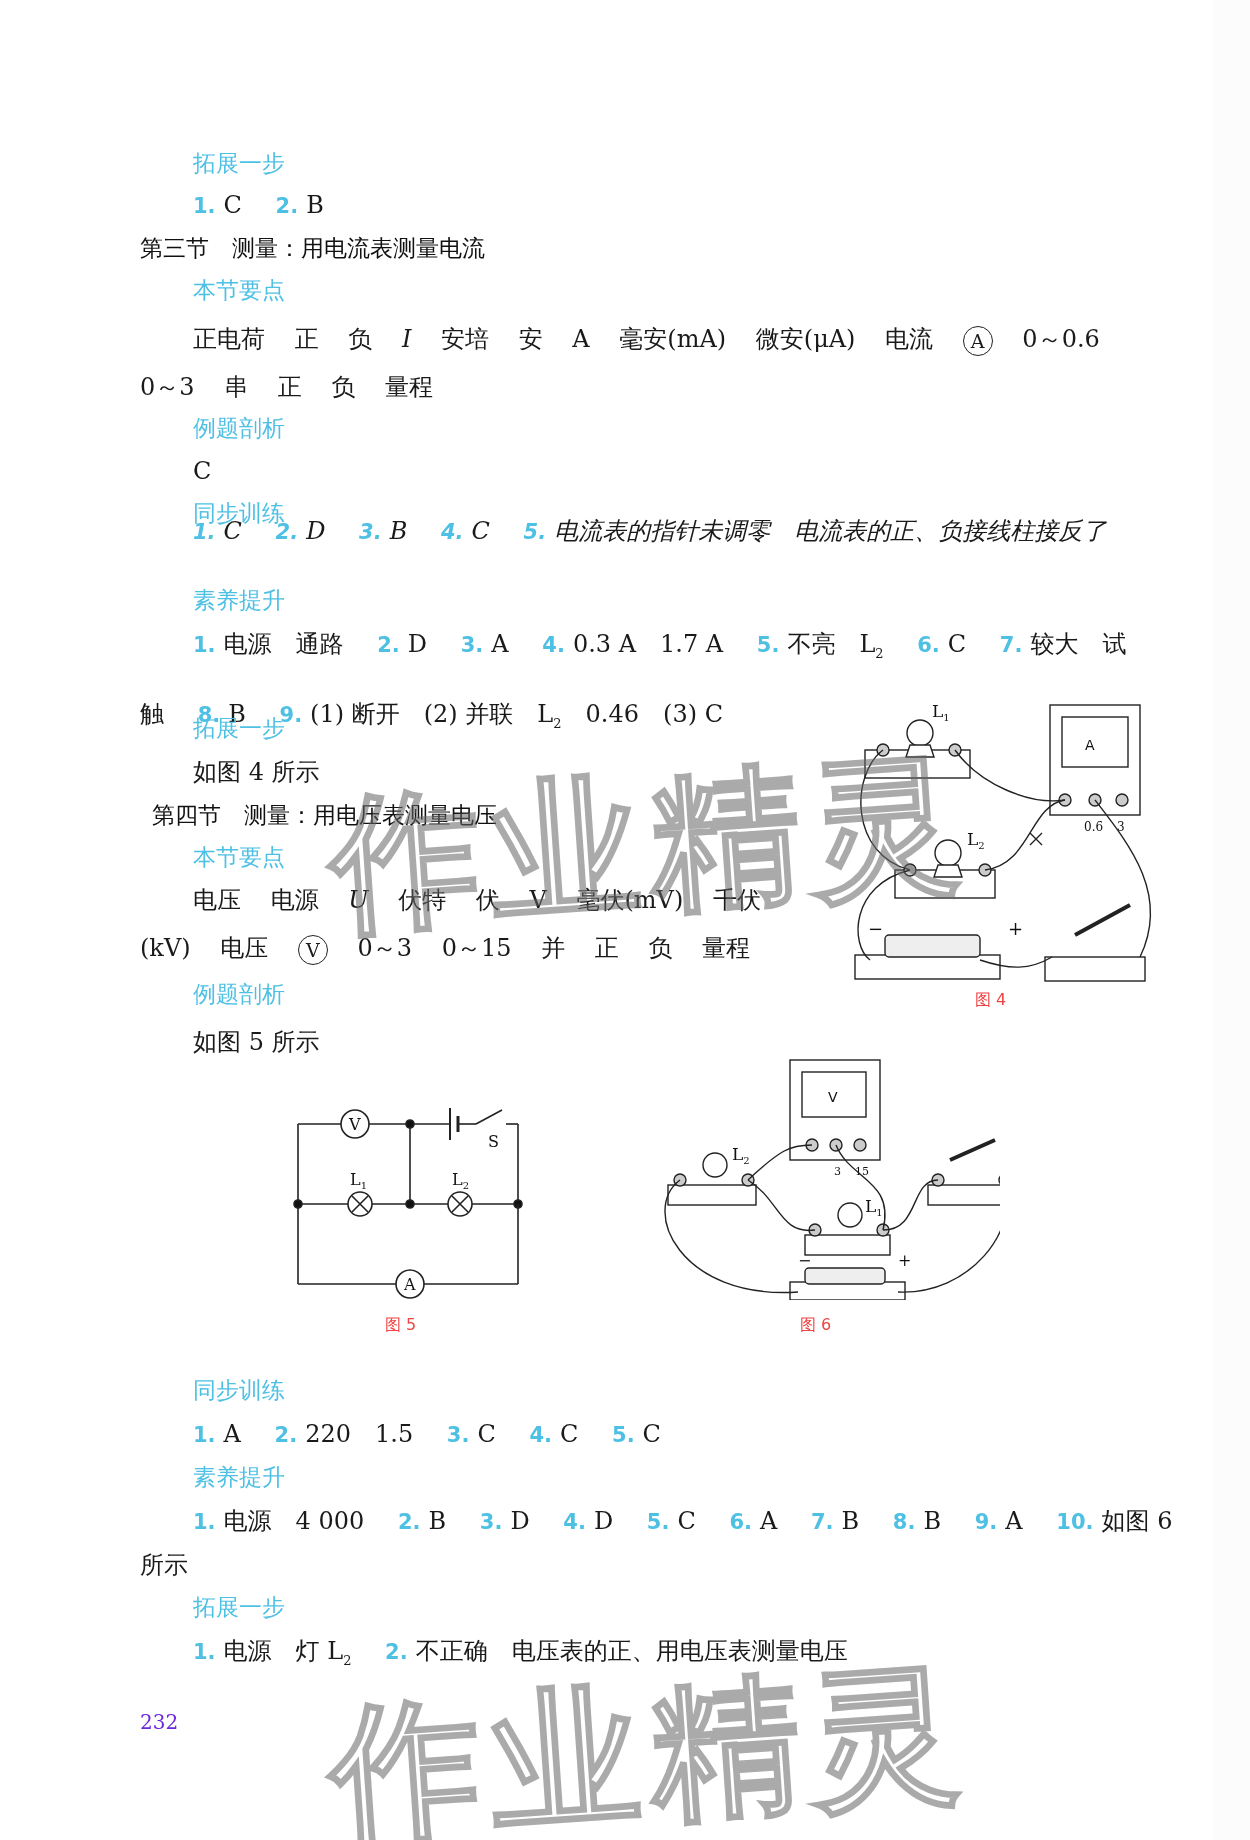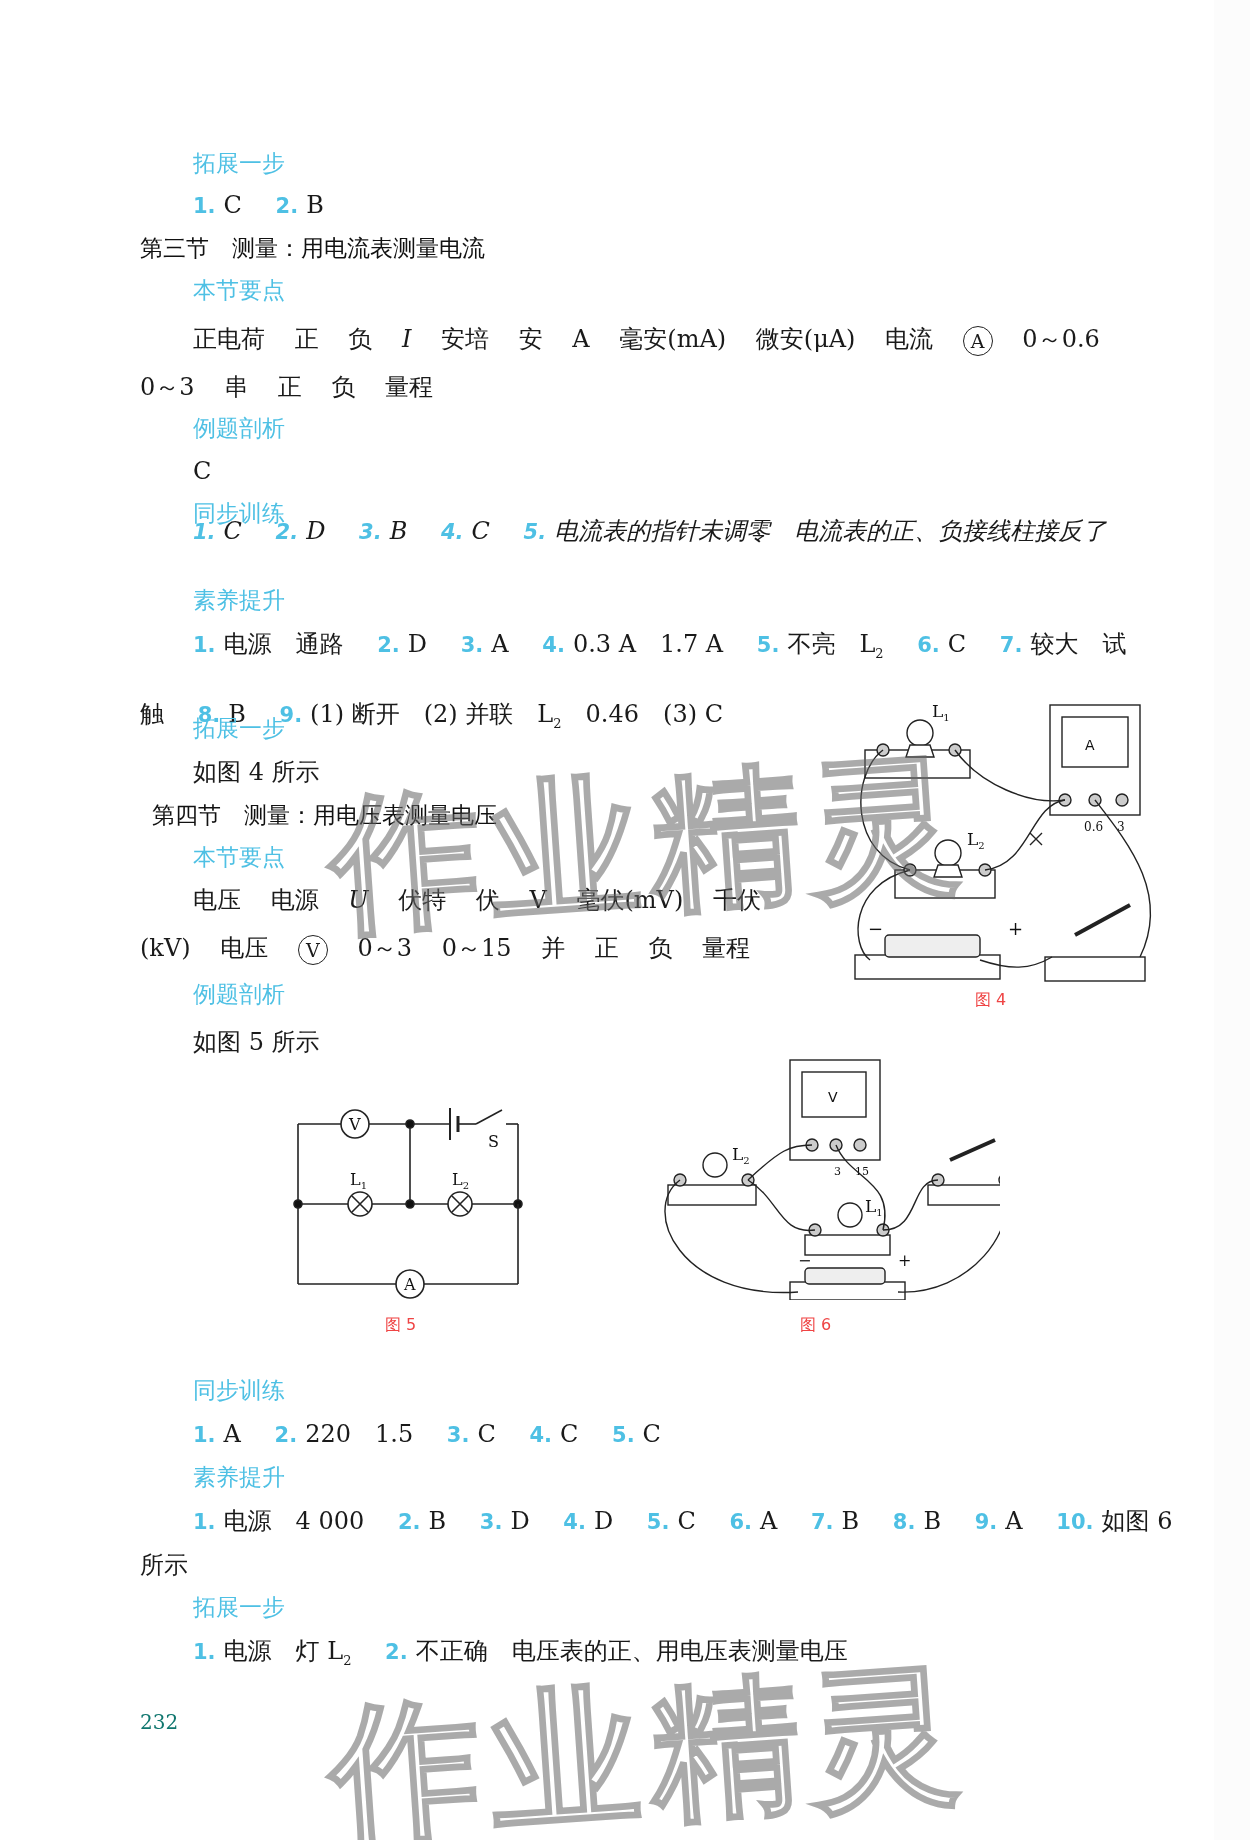--- a/index.html
+++ b/index.html
@@ -10,21 +10,21 @@
          font-family: "DejaVu Sans", "Liberation Sans", sans-serif; font-weight: normal; color: #111; }
   .sub { position: absolute; white-space: nowrap; font-size: 23px; line-height: 30px; color: #4ec0e4; }
   .num { color: #4ec0e4; font-family: "DejaVu Sans", "Liberation Sans", sans-serif; font-weight: bold; font-size: 21px; margin-right: 8px; }
   .ans { margin-right: 26px; }
   .gap { display: inline-block; width: 22px; }
   .sym { display: inline-block; width: 30px; height: 30px; border: 1.6px solid #222; border-radius: 50%;
          text-align: center; line-height: 29px; font-size: 19px; vertical-align: middle; box-sizing: border-box; }
   sub { font-size: 13px; }
   .cap { position: absolute; font-size: 16px; color: #ef4444; font-family: "DejaVu Sans", "Liberation Sans", sans-serif; }
   .fig { position: absolute; }
-  .pagenum { position: absolute; font-size: 20px; color: #0f766e; }
+  .pagenum { position: absolute; font-size: 20px; color: #6d28d9; }
   .watermark { position: absolute; font-family: "DejaVu Sans", sans-serif; font-weight: bold;
                font-size: 150px; color: transparent; -webkit-text-stroke: 2px #666; opacity: 0.55;
                transform: rotate(-4deg); white-space: nowrap; letter-spacing: 10px; pointer-events: none; }
   .edge { position: absolute; right: 0; top: 0; width: 36px; height: 1840px; background: #fcfcfc; }
 </style>
 </head>
 <body>
 
 <div class="edge"></div>
 

